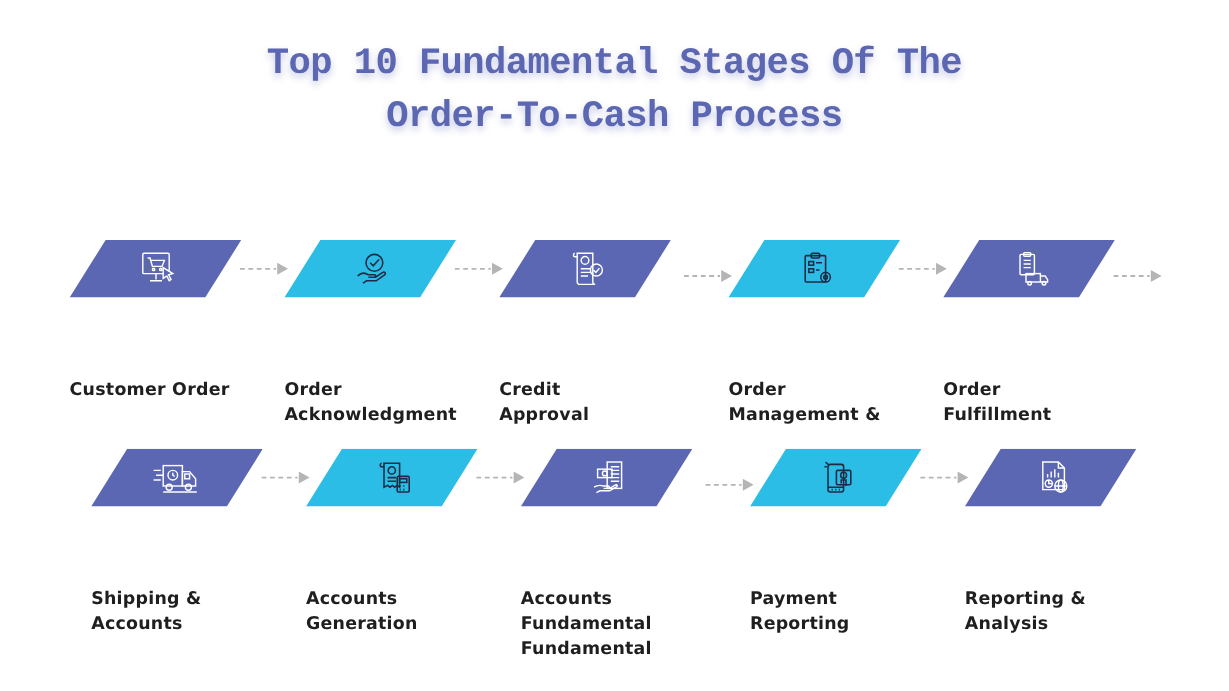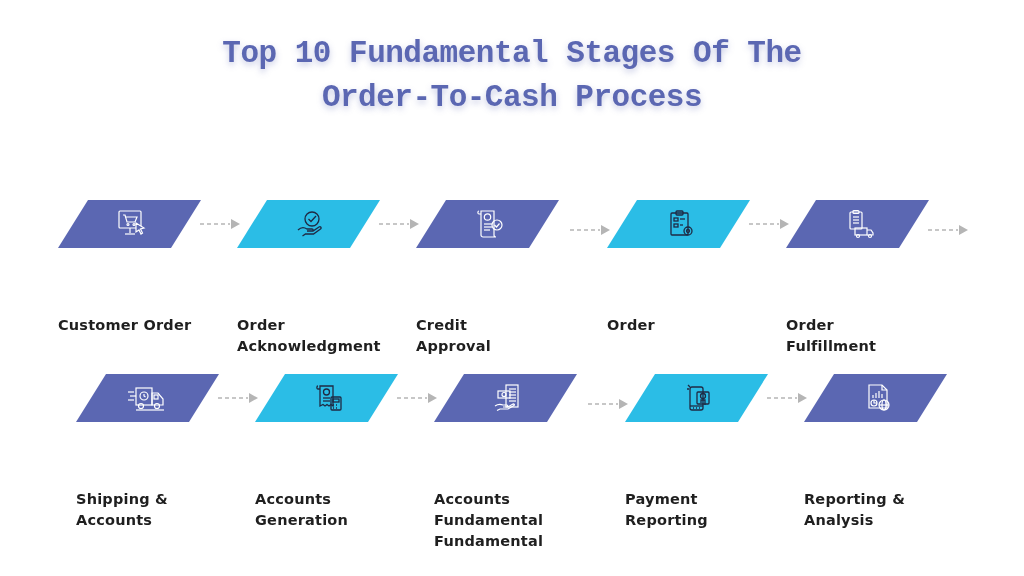--- a/index.html
+++ b/index.html
@@ -126,20 +126,21 @@
       <rect x="9" y="10" width="4" height="3"></rect>
         <line x1="15" y1="11" x2="20" y2="11"></line>
       <rect x="9" y="16" width="4" height="3"></rect>
         <line x1="15" y1="17" x2="18" y2="17"></line>
       <circle cx="23" cy="23" r="4"></circle>
         <circle cx="23" cy="23" r="1.5"></circle>
     </svg>
   </div>
   <div class="label">
     <div>Order</div>
+    <div>Management &amp;</div>
   </div>
 </div>
 
 <svg class="arrow" style="left:747px; top:218px;" viewBox="0 0 46 12">
   <line x1="2" y1="6" x2="32" y2="6" stroke="#b5b5b5" stroke-width="1.5" stroke-dasharray="4 3"></line>
     <polygon points="33,1 42,6 33,11" fill="#b5b5b5"></polygon>
 </svg>
 
 <div class="stage" style="left:786px; top:200px;">
   <div class="shape">

